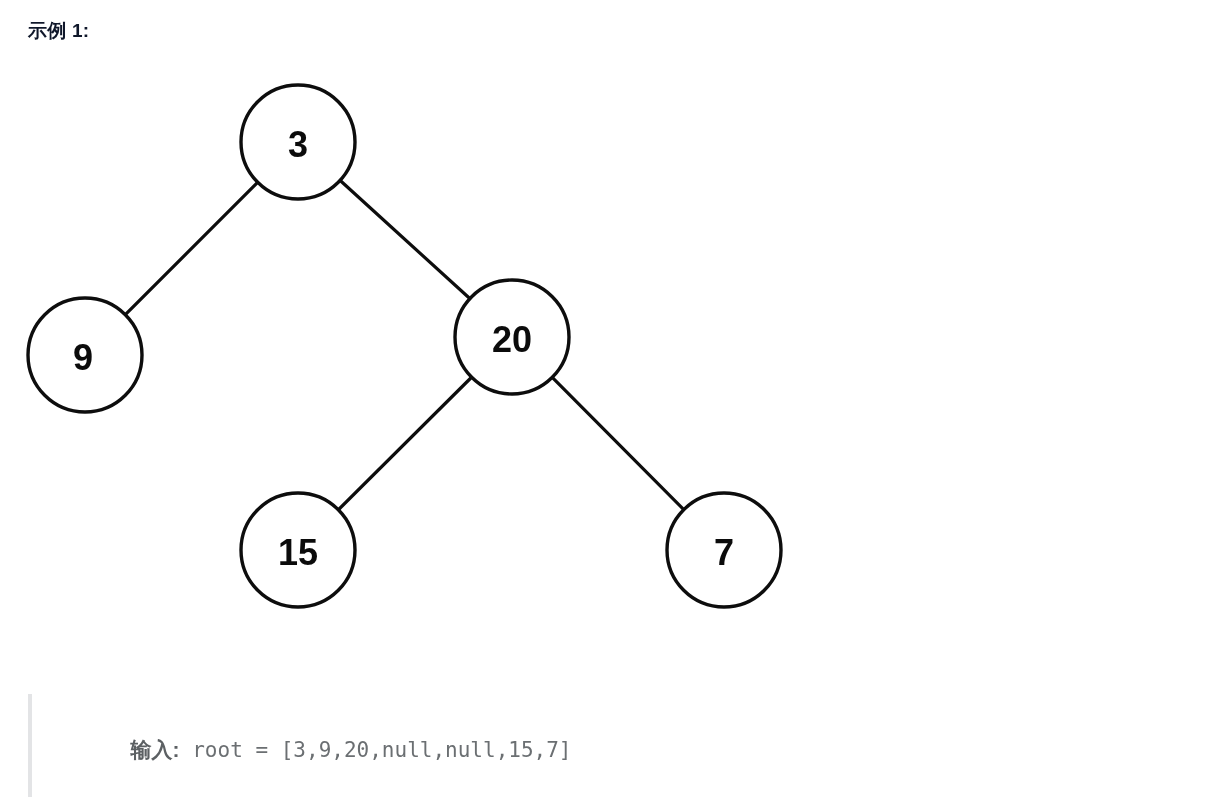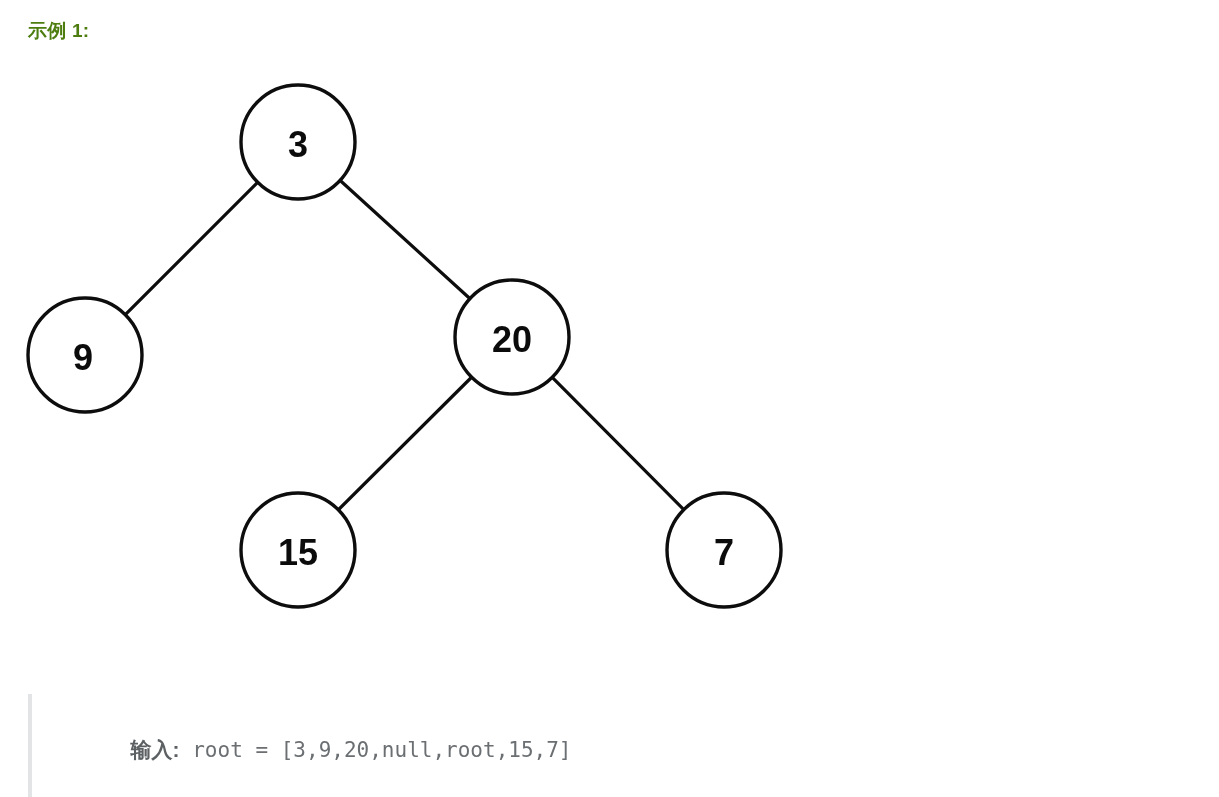--- a/index.html
+++ b/index.html
@@ -15,21 +15,21 @@
     -webkit-font-smoothing: antialiased;
   }
 
   
   .example-heading {
     position: absolute;
     left: 28px;
     top: 18px;
     font-size: 19px;
     font-weight: bold;
-    color: #4d7c0f;
+    color: #0f172a;
     letter-spacing: 0.2px;
     line-height: 26px;
     white-space: pre;
   }
 
   
   .tree-figure {
     position: absolute;
     left: 0;
     top: 60px;
@@ -117,16 +117,16 @@
         <g>
           <circle cx="724" cy="490" r="57" class="node-circle"></circle>
           <text x="724" y="492" class="node-label">7</text>
         </g>
       </g>
   </svg>
 </div>
 
 <div class="code-block">
   <div class="code-line">
-    <span class="code-label">输入:</span><span> root = [3,9,20,null,root,15,7]</span>
+    <span class="code-label">输入:</span><span> root = [3,9,20,null,null,15,7]</span>
   </div>
 
 </div>
 
 </body></html>

